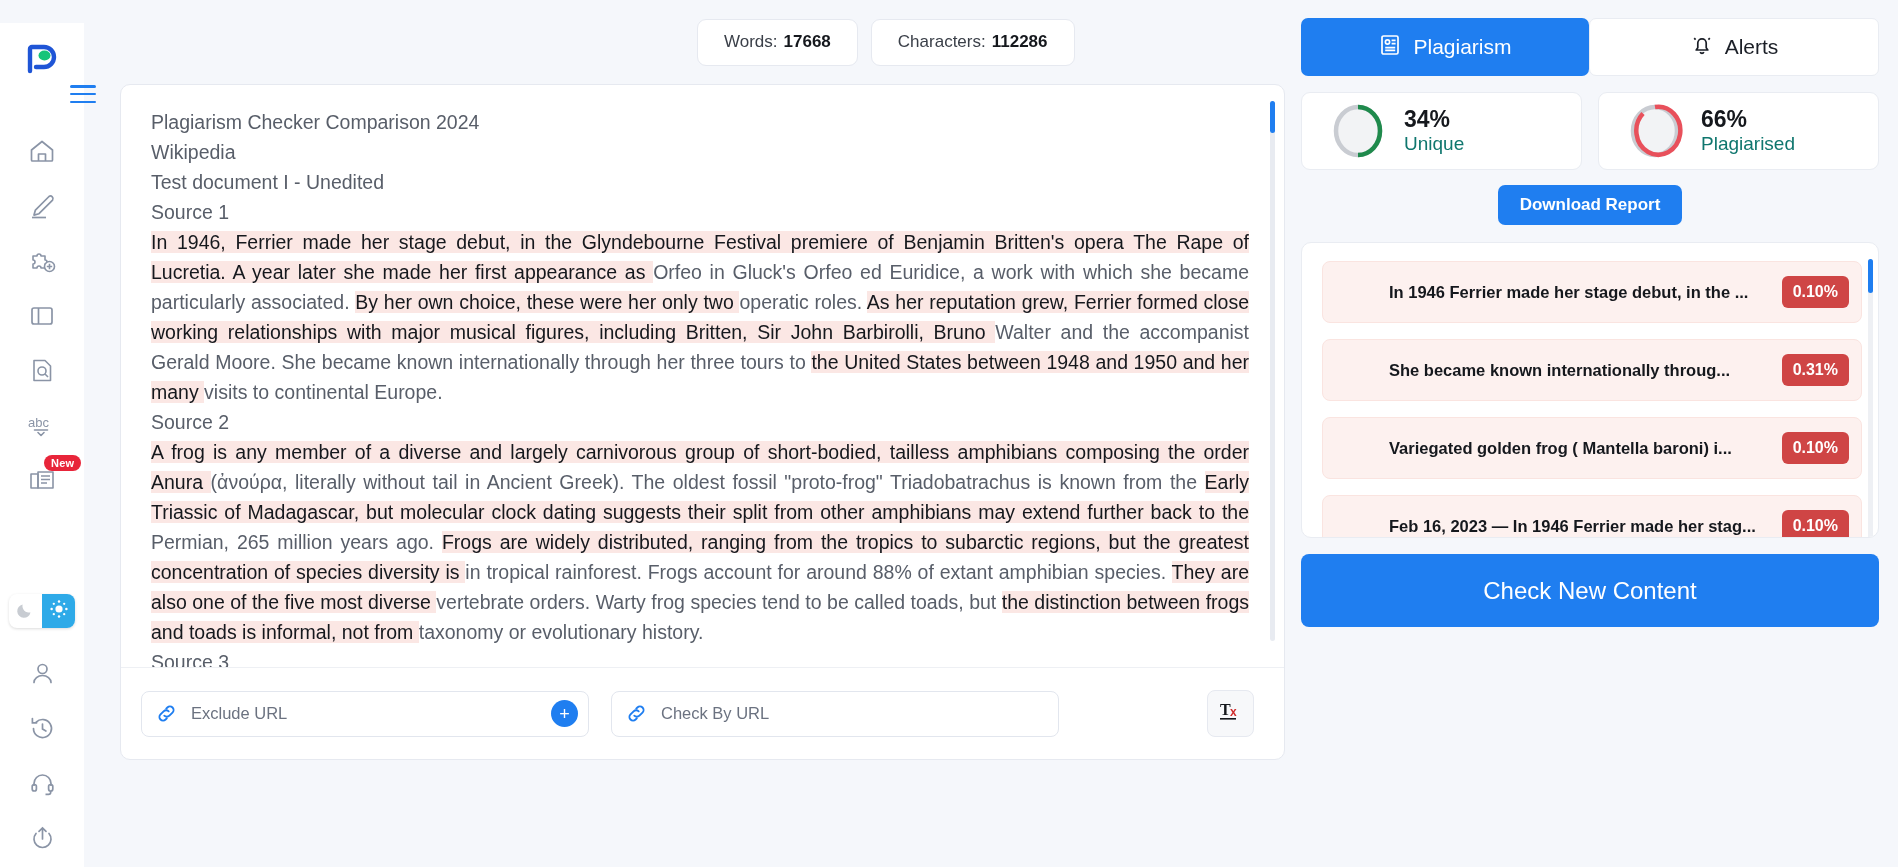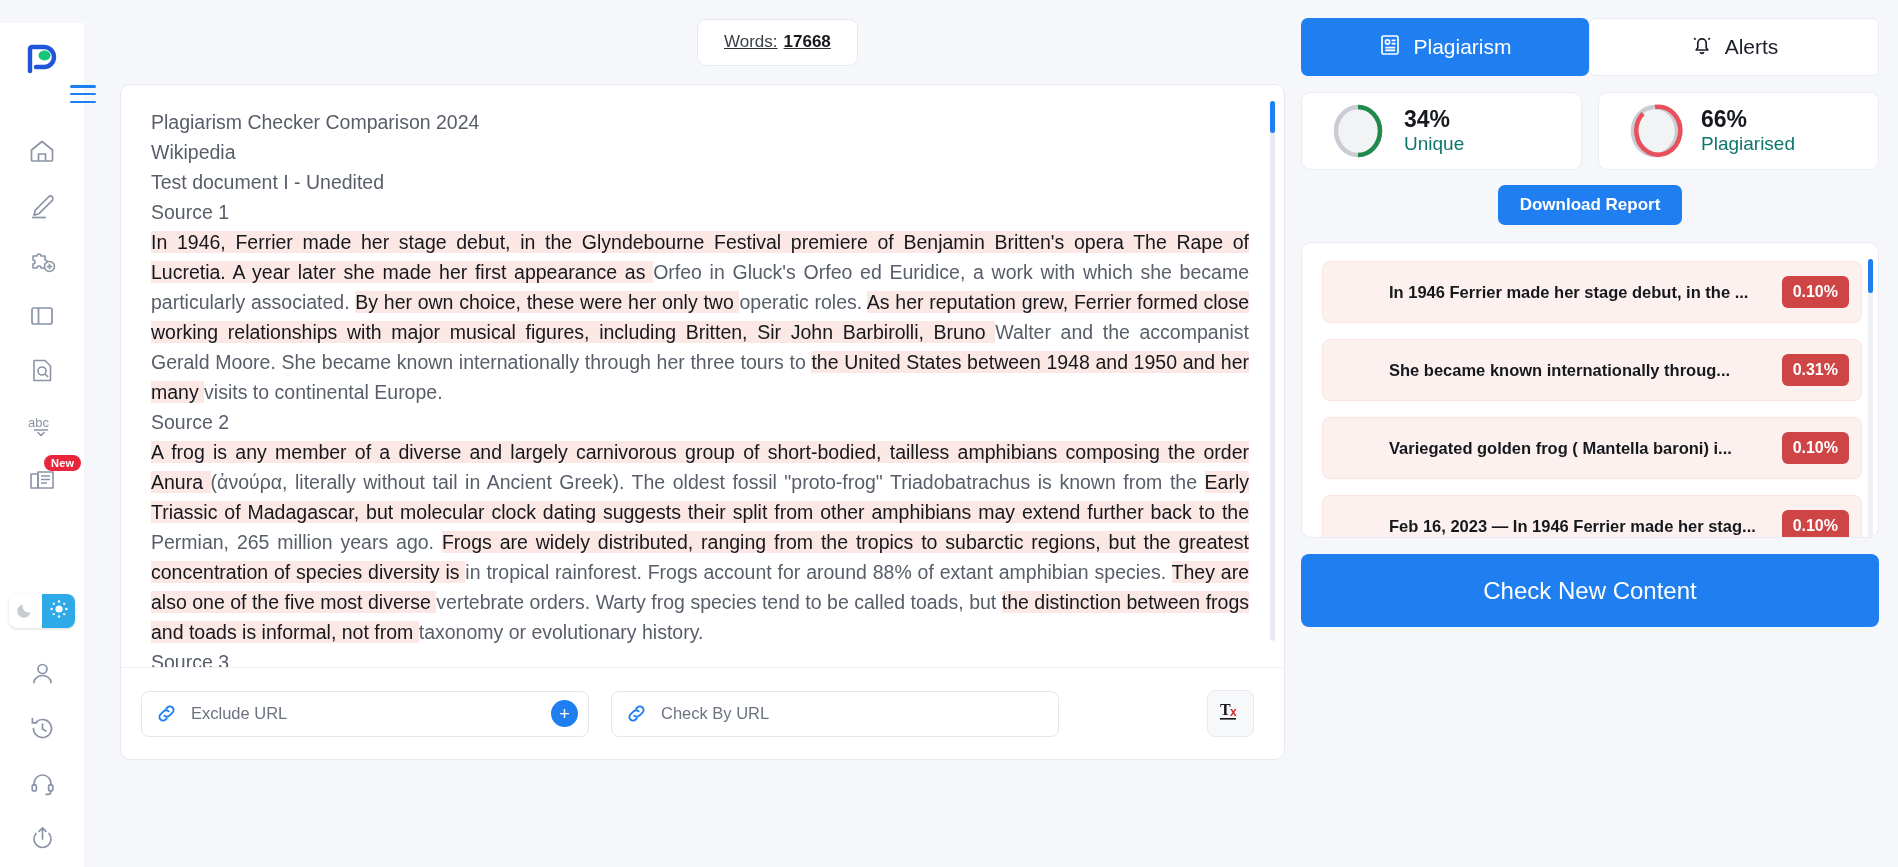--- a/index.html
+++ b/index.html
@@ -57,21 +57,21 @@
 
   .center-col { width: 1205px; display: flex; flex-direction: column; padding-left: 18px; }
   
   .counters-row {
     height: 84px; display: flex; align-items: center; justify-content: flex-start;
     padding-left: 595px; gap: 13px;
   }
   .counter-box {
     background: #ffffff; border: 1px solid #e6e9f0; border-radius: 9px;
     height: 47px; display: flex; align-items: center; justify-content: center;
-    padding: 0 26px; font-size: 17px; color: #2b2f38; white-space: nowrap; text-decoration: underline;
+    padding: 0 26px; font-size: 17px; color: #2b2f38; white-space: nowrap;
   }
   .counter-box .label { color: #3b4049; font-weight: normal; }
   .counter-box .value { font-weight: bold; color: #15181d; margin-left: 6px; }
 
   
   .editor-card {
     background: #fff; border: 1px solid #e6e9f0; border-radius: 10px;
     margin: 0 0 0 18px; width: 1165px; height: 676px;
     display: flex; flex-direction: column; position: relative; overflow: hidden;
   }
@@ -324,20 +324,24 @@
   </div>
 
   <div class="main">
     <div class="main-inner">
 
       <div class="center-col">
         <div class="counters-row">
           <div class="counter-box">
             <span class="label">Words:</span>
             <span class="value">17668</span>
+          </div>
+          <div class="counter-box">
+            <span class="label">Characters:</span>
+            <span class="value">112286</span>
           </div>
         </div>
 
         <div class="editor-card">
           <div class="editor-body">
             <div class="doc-text" id="doc-text">
                 <div class="plain-line">Plagiarism Checker Comparison 2024</div>
                 <div class="plain-line">Wikipedia</div>
                 <div class="plain-line">Test document I - Unedited</div>
                 <div class="plain-line">Source 1</div>

